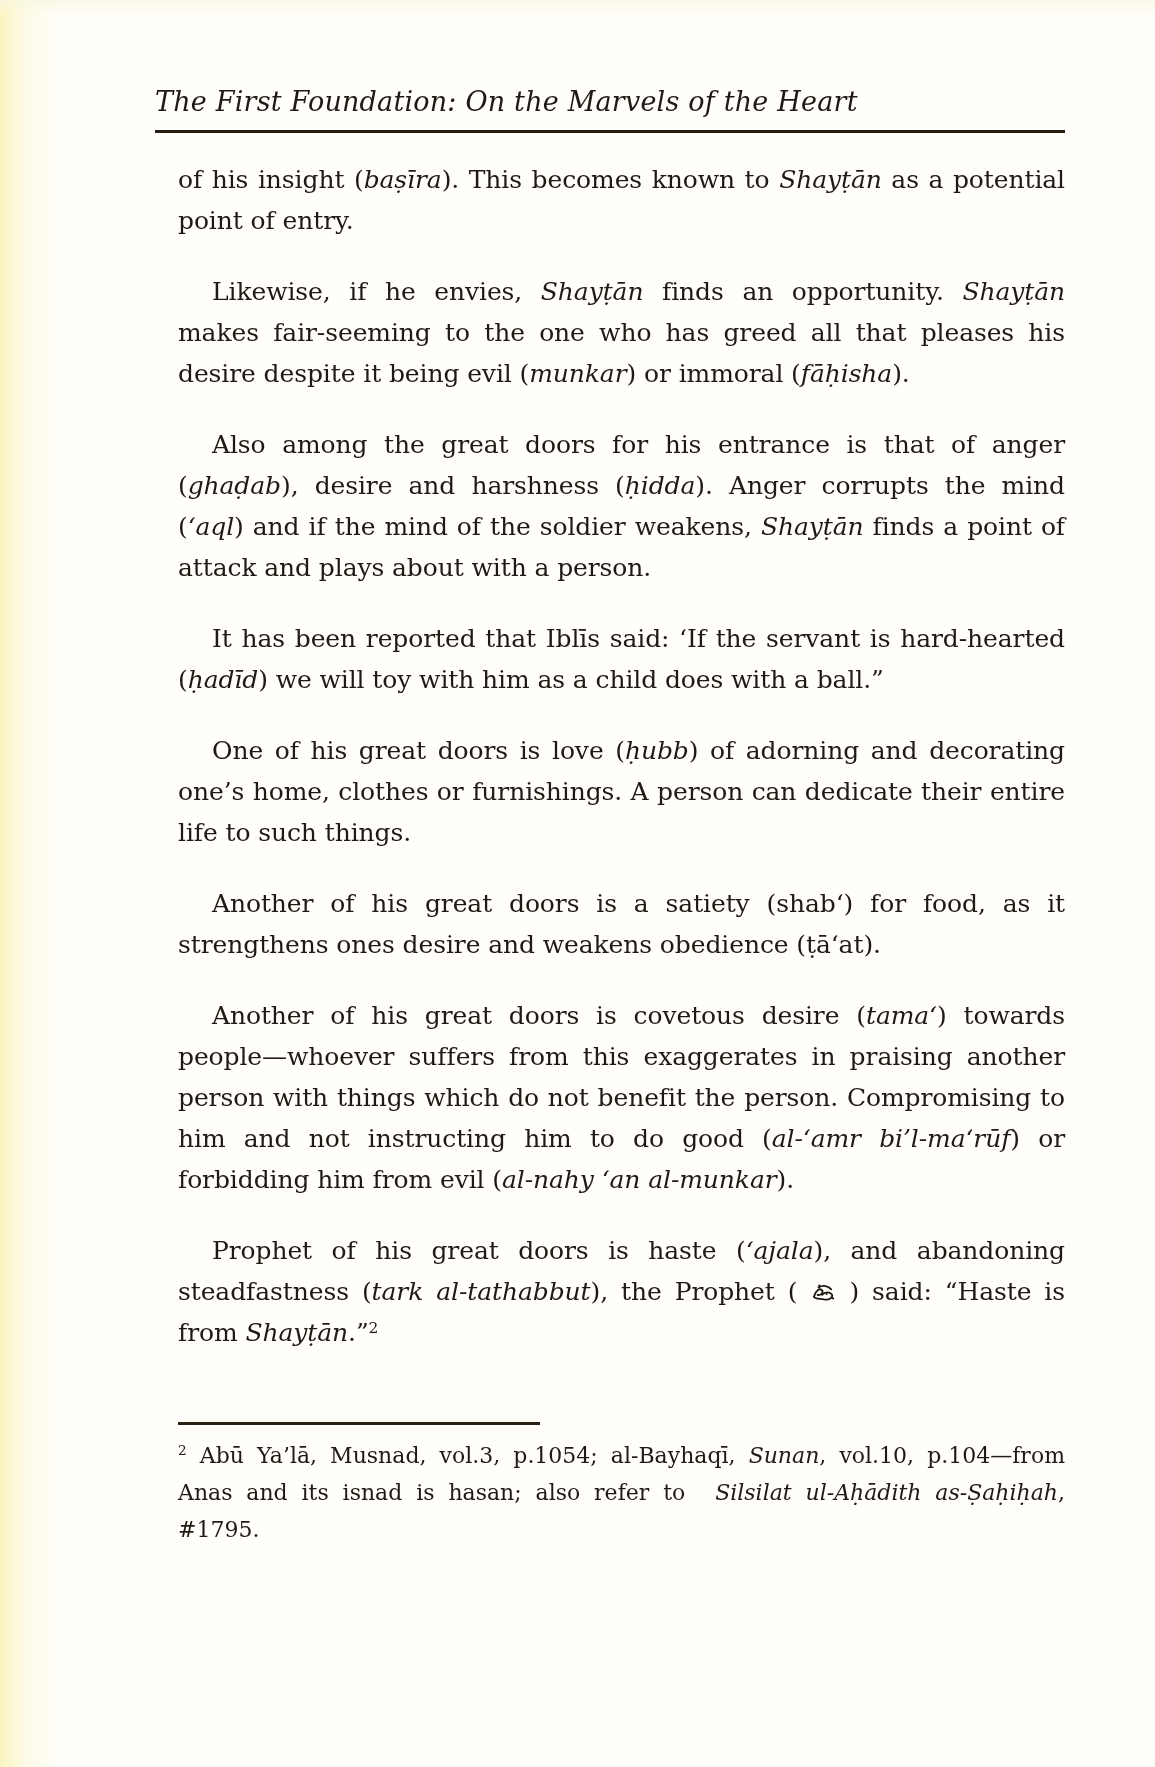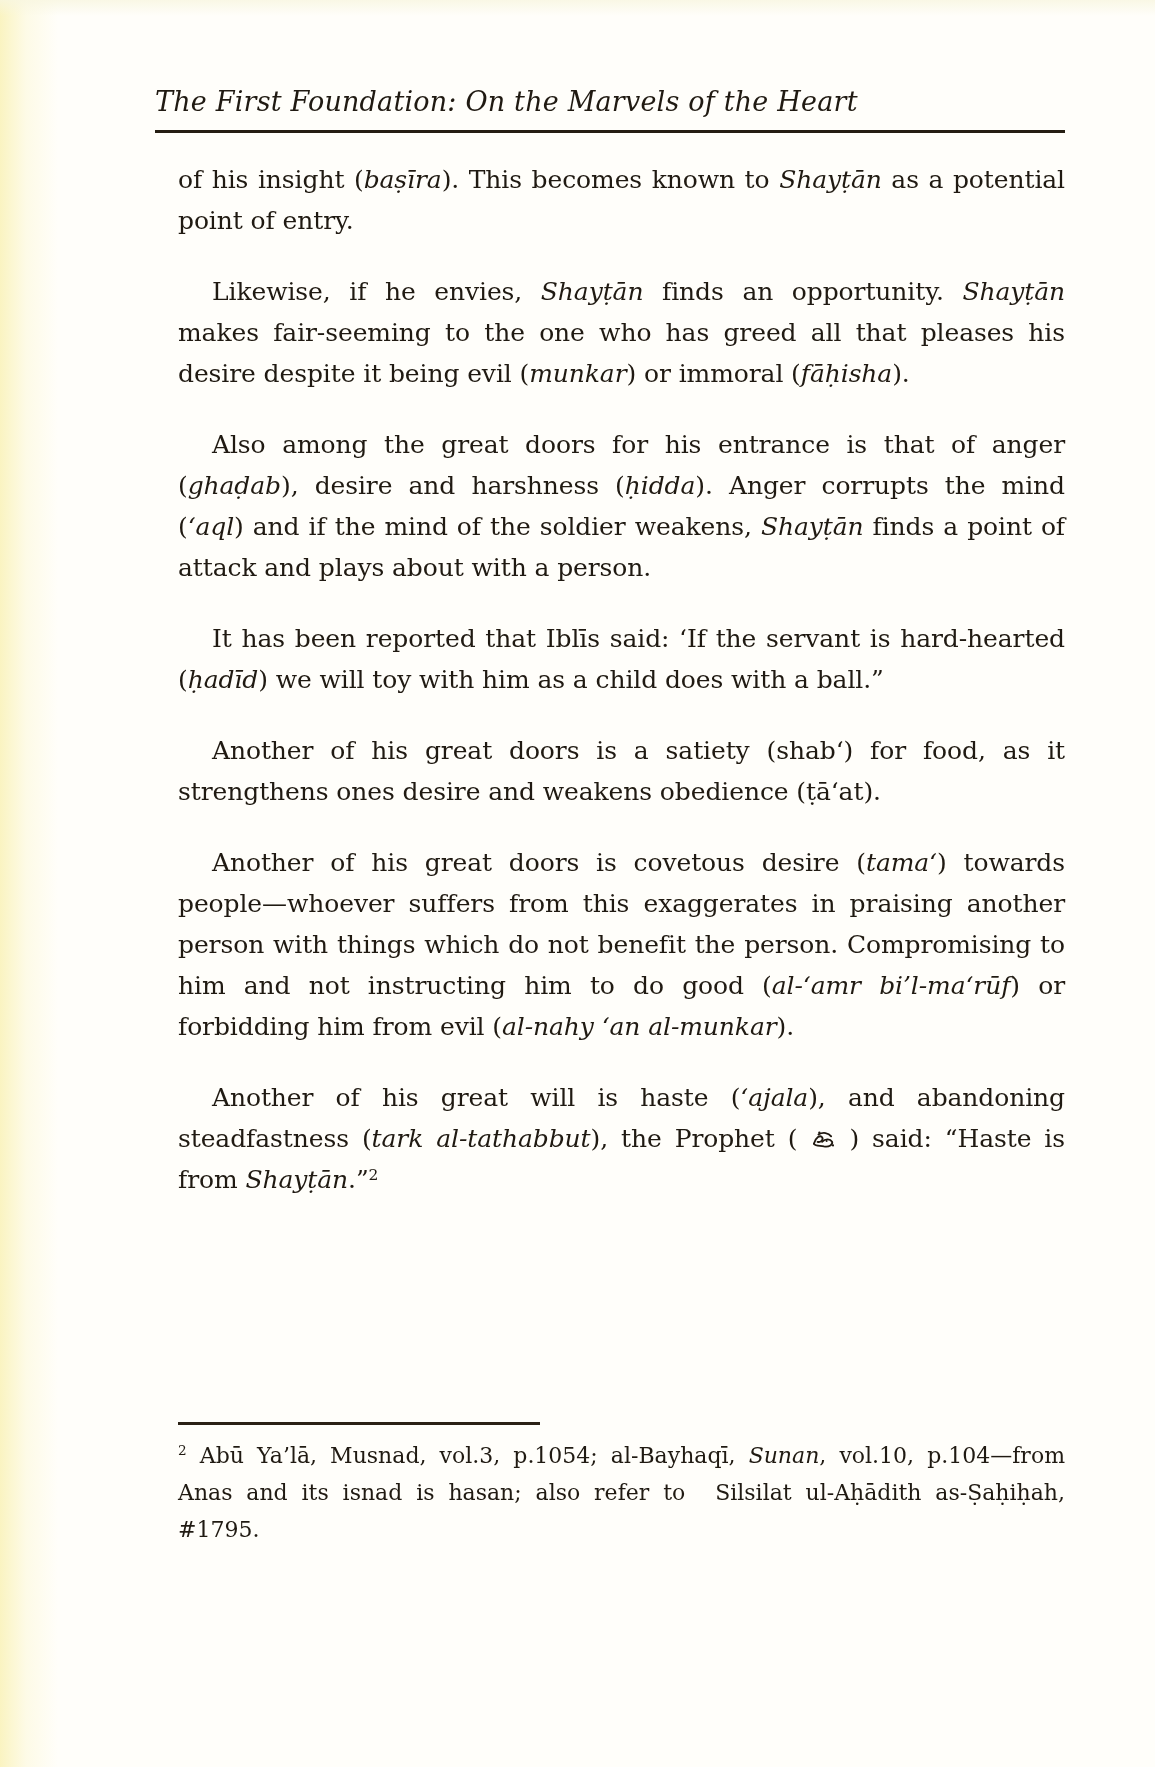--- a/index.html
+++ b/index.html
@@ -113,35 +113,36 @@
   <header class="running-header">
     <div class="chapter-title">The First Foundation: On the Marvels of the Heart</div>
     <hr class="header-rule">
   </header>
 
   <main class="body-text">
     <p class="noindent"><span>of his insight (</span><span style="font-style: italic;">baṣīra</span><span>). This becomes known to </span><span style="font-style: italic;">Shayṭān</span><span> as a potential point of entry.</span></p>
     <p><span>Likewise, if he envies, </span><span style="font-style: italic;">Shayṭān</span><span> finds an opportunity. </span><span style="font-style: italic;">Shayṭān</span><span> makes fair-seeming to the one who has greed all that pleases his desire despite it being evil (</span><span style="font-style: italic;">munkar</span><span>) or immoral (</span><span style="font-style: italic;">fāḥisha</span><span>).</span></p>
     <p><span>Also among the great doors for his entrance is that of anger (</span><span style="font-style: italic;">ghaḍab</span><span>), desire and harshness (</span><span style="font-style: italic;">ḥidda</span><span>). Anger corrupts the mind (</span><span style="font-style: italic;">‘aql</span><span>) and if the mind of the soldier weakens, </span><span style="font-style: italic;">Shayṭān</span><span> finds a point of attack and plays about with a person.</span></p>
     <p><span>It has been reported that Iblīs said: ‘If the servant is hard-hearted (</span><span style="font-style: italic;">ḥadīd</span><span>) we will toy with him as a child does with a ball.”</span></p>
+    <p><span>One of his great doors is love (</span><span style="font-style: italic;">ḥubb</span><span>) of adorning and decorating one’s home, clothes or furnishings. A person can dedicate their entire life to such things.</span></p>
     <p><span>Another of his great doors is a satiety (</span><span style="">shab‘</span><span>) for food, as it strengthens ones desire and weakens obedience (</span><span style="">ṭā‘at</span><span>).</span></p>
     <p><span>Another of his great doors is covetous desire (</span><span style="font-style: italic;">tama‘</span><span>) towards people—whoever suffers from this exaggerates in praising another person with things which do not benefit the person. Compromising to him and not instructing him to do good (</span><span style="font-style: italic;">al-‘amr bi’l-ma‘rūf</span><span>) or forbidding him from evil (</span><span style="font-style: italic;">al-nahy ‘an al-munkar</span><span>).</span></p>
-    <p><span>Another of his great will is haste (</span><span style="font-style: italic;">‘ajala</span><span>), and abandoning steadfastness (</span><span style="font-style: italic;">tark al-tathabbut</span><span>), the Prophet (</span><span class="sym">
+    <p><span>Prophet of his great doors is haste (</span><span style="font-style: italic;">‘ajala</span><span>), and abandoning steadfastness (</span><span style="font-style: italic;">tark al-tathabbut</span><span>), the Prophet (</span><span class="sym">
   <svg viewBox="0 0 26 22" width="24" height="20" aria-hidden="true">
     <g fill="none" stroke="#201910" stroke-width="2" stroke-linecap="round">
       <path d="M3 15 C5 8, 10 5, 12 8 C14 11, 10 14, 7 13"></path>
       <path d="M8 5 C13 2, 19 3, 22 7"></path>
       <path d="M12 13 C16 9, 21 10, 23 13 C24 16, 20 19, 14 18 C9 17, 5 18, 3 15"></path>
     </g>
     <circle cx="9" cy="3" r="1.3" fill="#201910"></circle>
     <circle cx="24" cy="17" r="1.2" fill="#201910"></circle>
     <circle cx="17" cy="12" r="1.1" fill="#201910"></circle>
   </svg>
 </span><span>) said: “Haste is from </span><span style="font-style: italic;">Shayṭān</span><span>.”</span><sup>2</sup></p>
   </main>
 
   <div class="footnote-area">
     <hr class="footnote-separator">
-    <div class="footnote"><sup>2</sup><span> Abū Ya’lā, Musnad, vol.3, p.1054; al-Bayhaqī, </span><span style="font-style: italic;">Sunan</span><span>, vol.10, p.104—from Anas and its isnad is hasan; also refer to </span><span style=" margin-left: 16px;">Silsilat ul-Aḥādith as-Ṣaḥiḥah</span><span>, #1795.</span></div>
+    <div class="footnote"><sup>2</sup><span> Abū Ya’lā, Musnad, vol.3, p.1054; al-Bayhaqī, </span><span style="font-style: italic;">Sunan</span><span>, vol.10, p.104—from Anas and its isnad is hasan; also refer to </span><span style="font-style: italic; margin-left: 16px;">Silsilat ul-Aḥādith as-Ṣaḥiḥah</span><span>, #1795.</span></div>
   </div>
 
 
 </div>
 
 </body></html>

